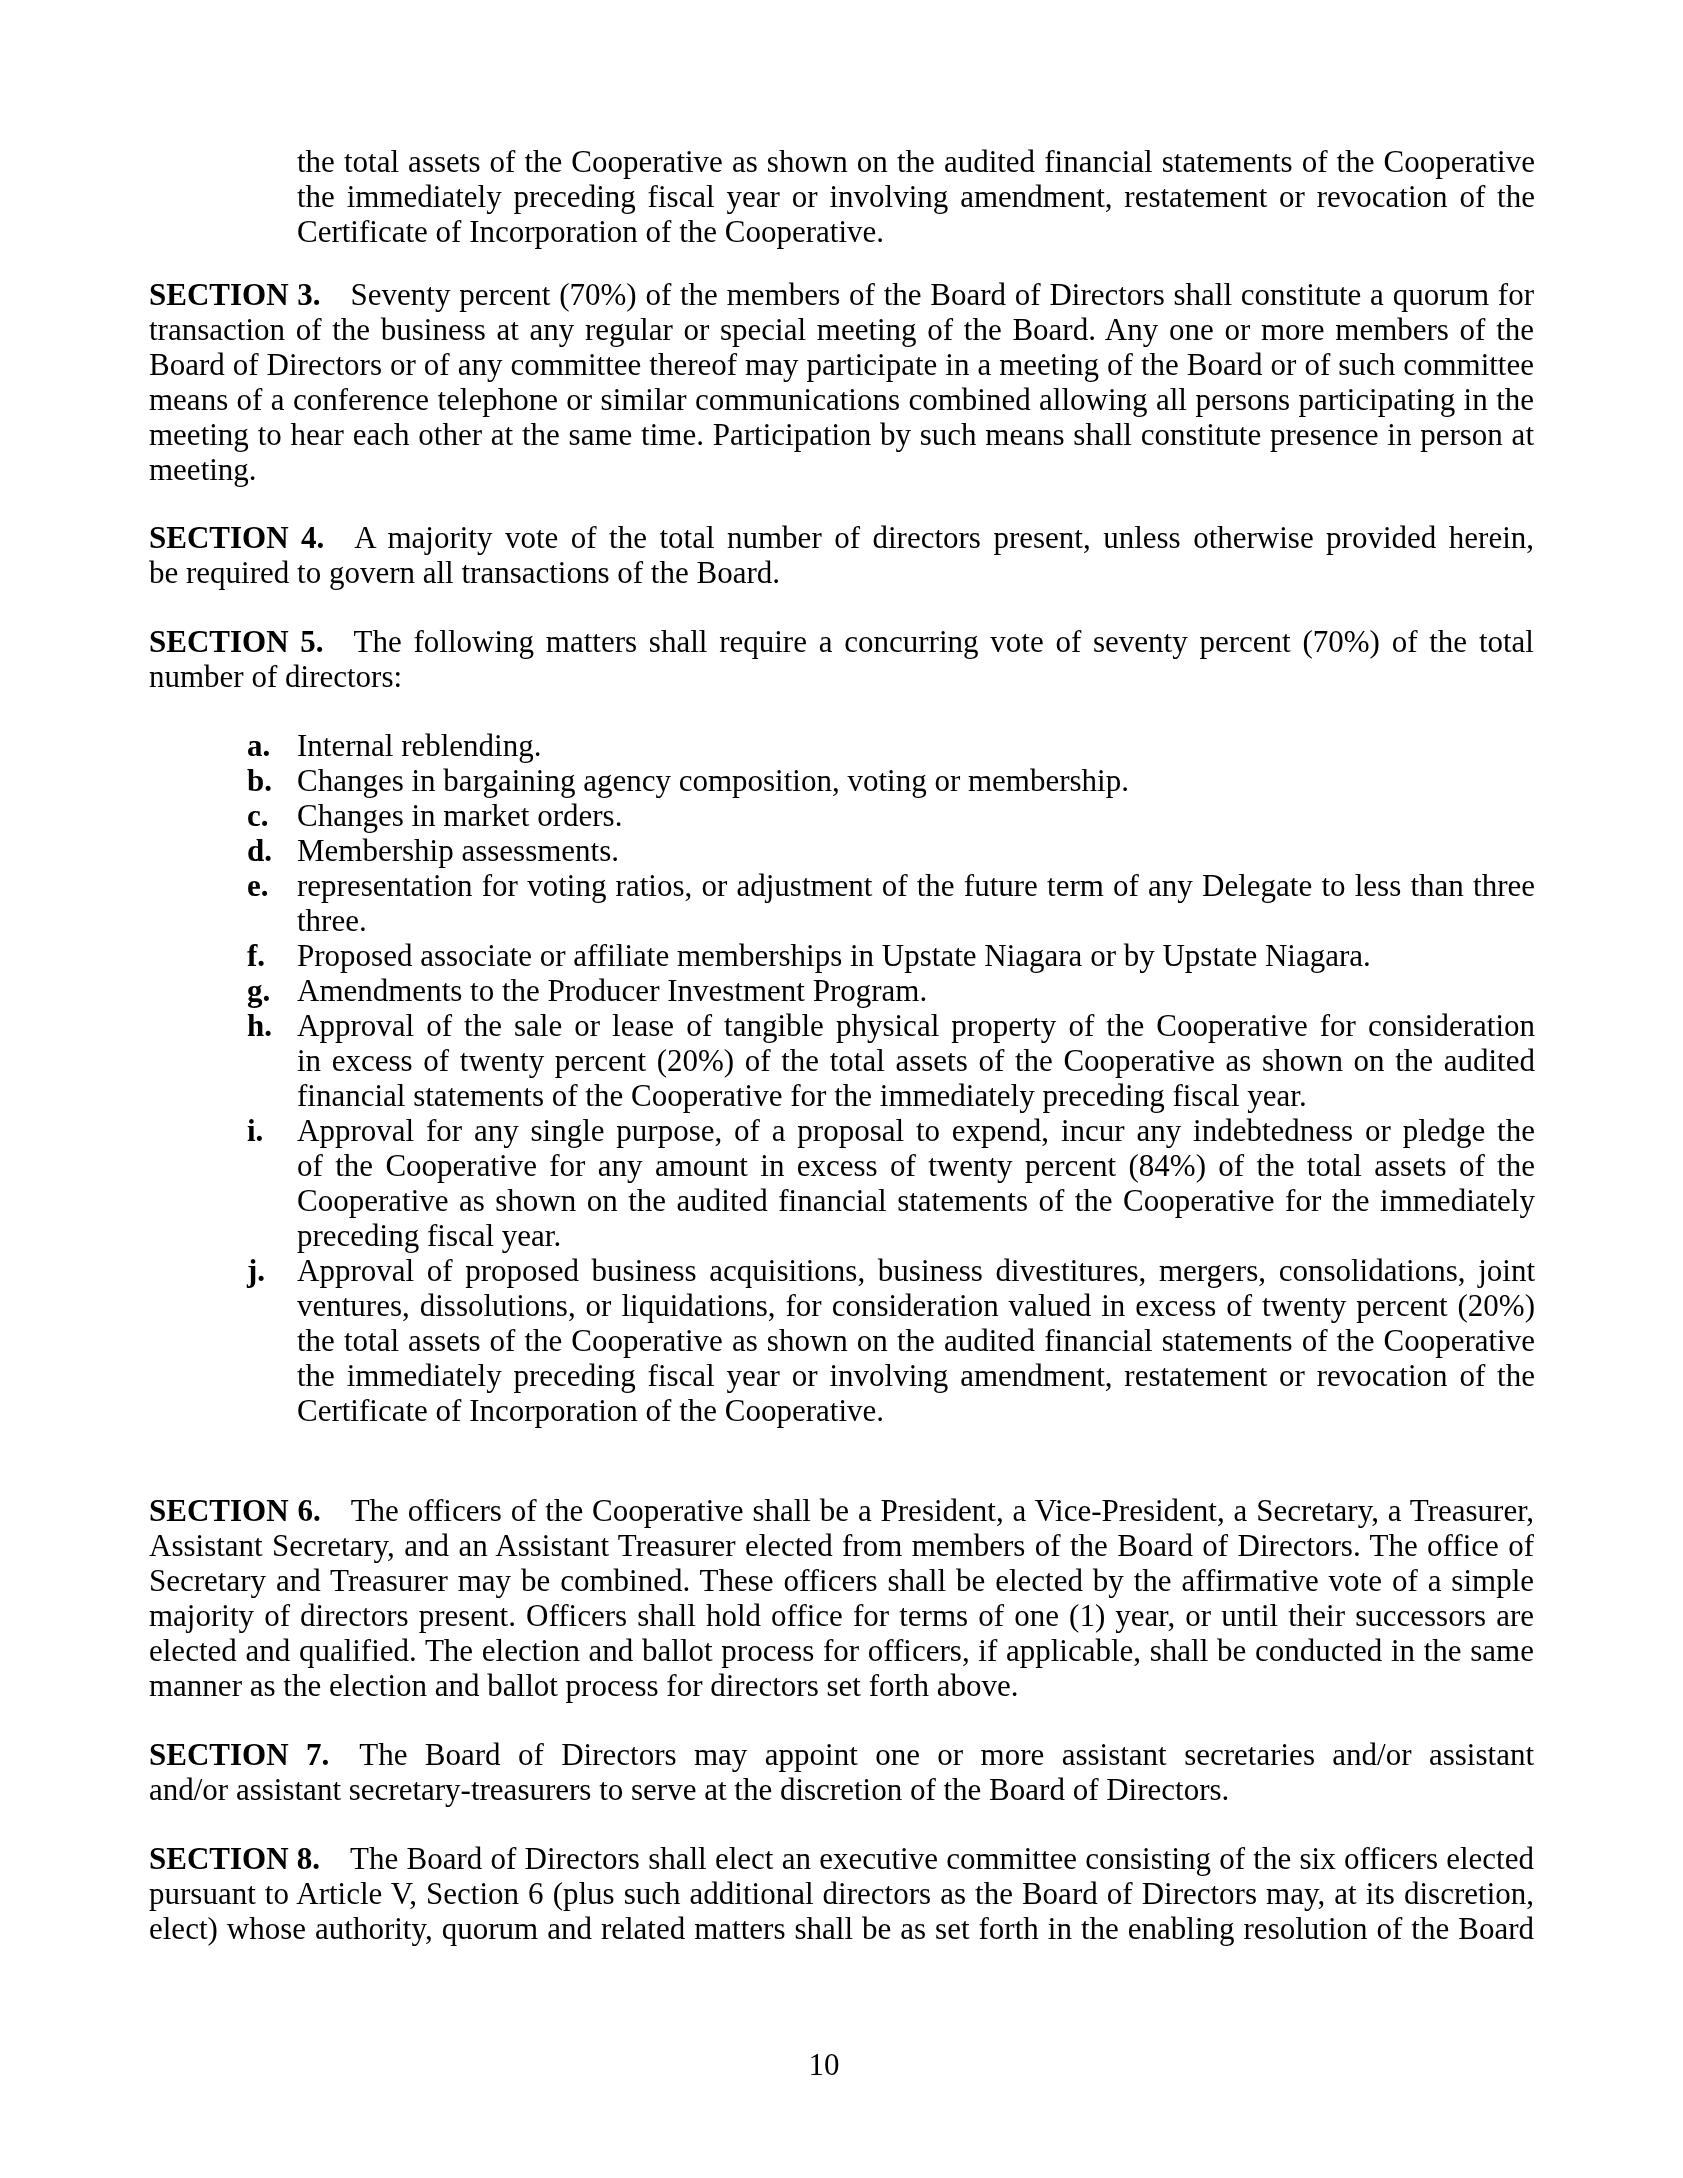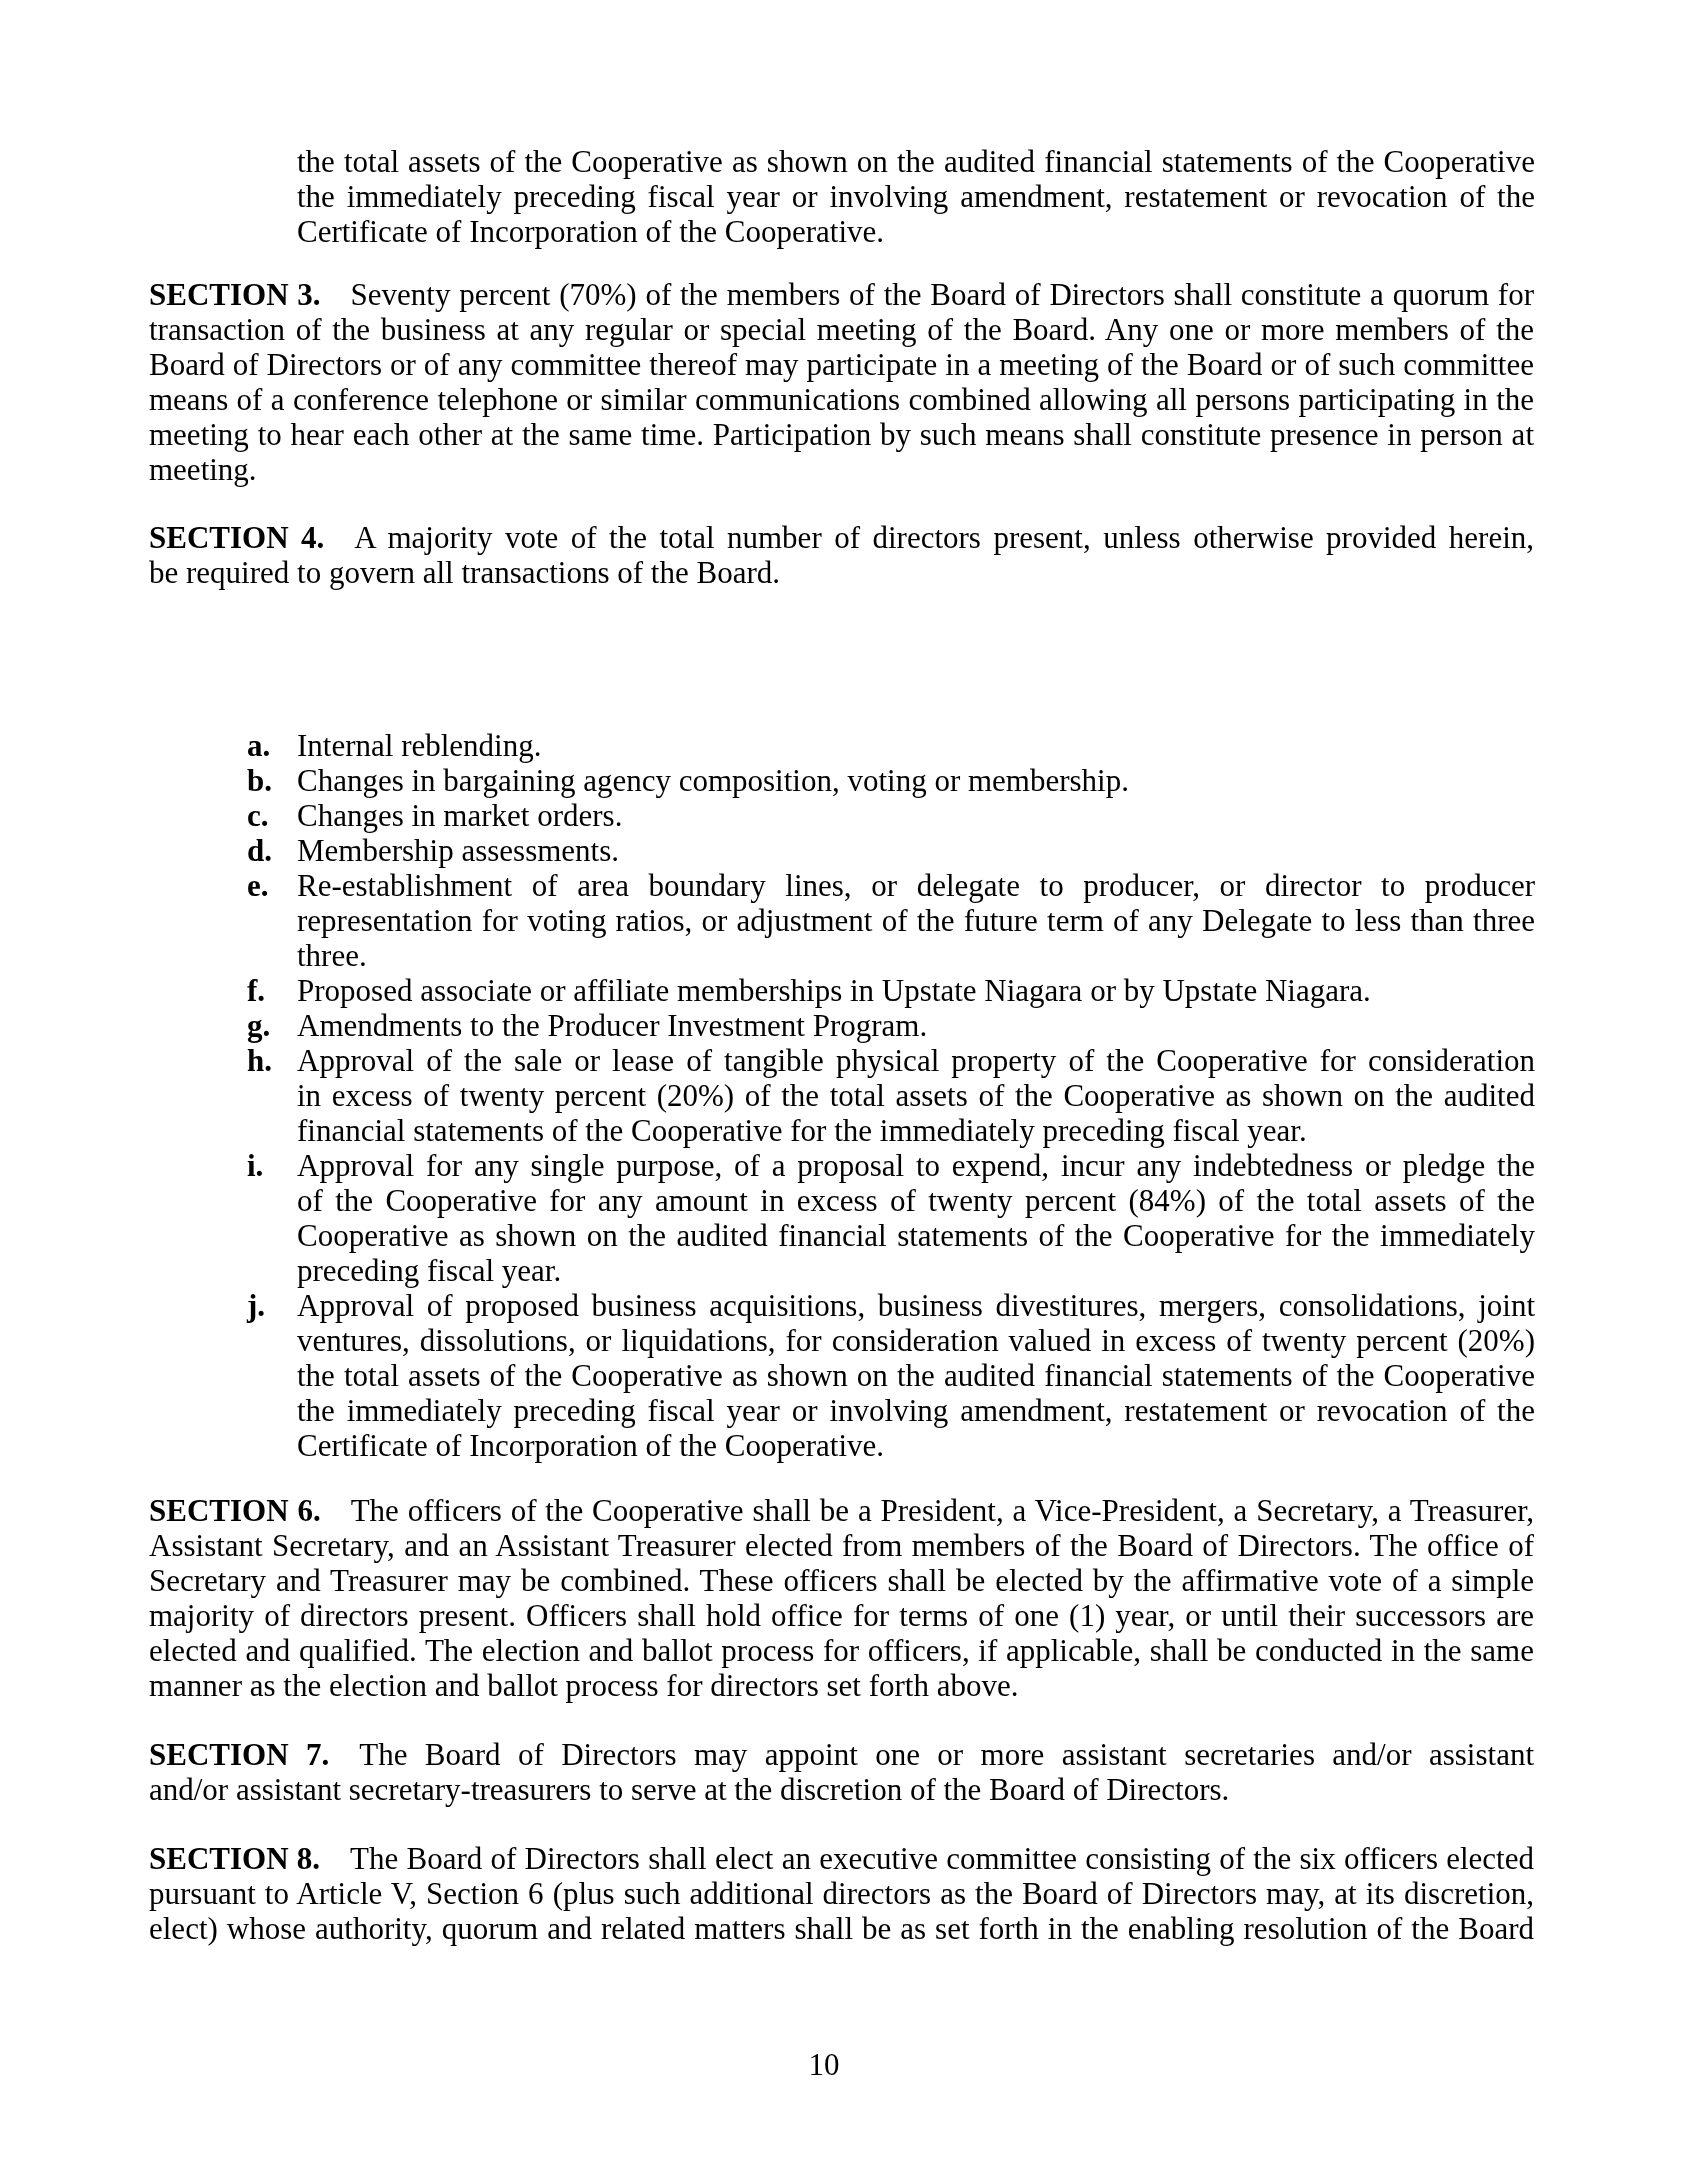--- a/index.html
+++ b/index.html
@@ -37,41 +37,44 @@
     <span class="line j">means of a conference telephone or similar communications combined allowing all persons participating in the</span>
     <span class="line j">meeting to hear each other at the same time.  Participation by such means shall constitute presence in person at the</span>
     <span class="line l">meeting.</span>
   </div>
 
   <div class="block para" style="top:520px;">
     <span class="line j"><b class="sec-label">SECTION 4.</b><span class="sec-gap"></span><span>A majority vote of the total number of directors present, unless otherwise provided herein, shall</span></span>
     <span class="line l">be required to govern all transactions of the Board.</span>
   </div>
 
+  <div class="block para" style="top:624px;">
+    <span class="line j"><b class="sec-label">SECTION 5.</b><span class="sec-gap"></span><span>The following matters shall require a concurring vote of seventy percent (70%) of the total</span></span>
+    <span class="line l">number of directors:</span>
+  </div>
 
   <div class="block indent" style="top:728px;">
     <div class="list-item">
       <b class="list-letter">a.</b>
       <span class="line l">Internal reblending.</span>
     </div>
     <div class="list-item">
       <b class="list-letter">b.</b>
       <span class="line l">Changes in bargaining agency composition, voting or membership.</span>
     </div>
     <div class="list-item">
       <b class="list-letter">c.</b>
       <span class="line l">Changes in market orders.</span>
     </div>
     <div class="list-item">
       <b class="list-letter">d.</b>
       <span class="line l">Membership assessments.</span>
     </div>
     <div class="list-item">
       <b class="list-letter">e.</b>
-      <span class="line j">Re-establishment of area boundary lines, or delegate to producer, or director to producer</span>
       <span class="line j">representation for voting ratios, or adjustment of the future term of any Delegate to less than three</span>
       <span class="line l">three.</span>
     </div>
     <div class="list-item">
       <b class="list-letter">f.</b>
       <span class="line l">Proposed associate or affiliate memberships in Upstate Niagara or by Upstate Niagara.</span>
     </div>
     <div class="list-item">
       <b class="list-letter">g.</b>
       <span class="line l">Amendments to the Producer Investment Program.</span>

